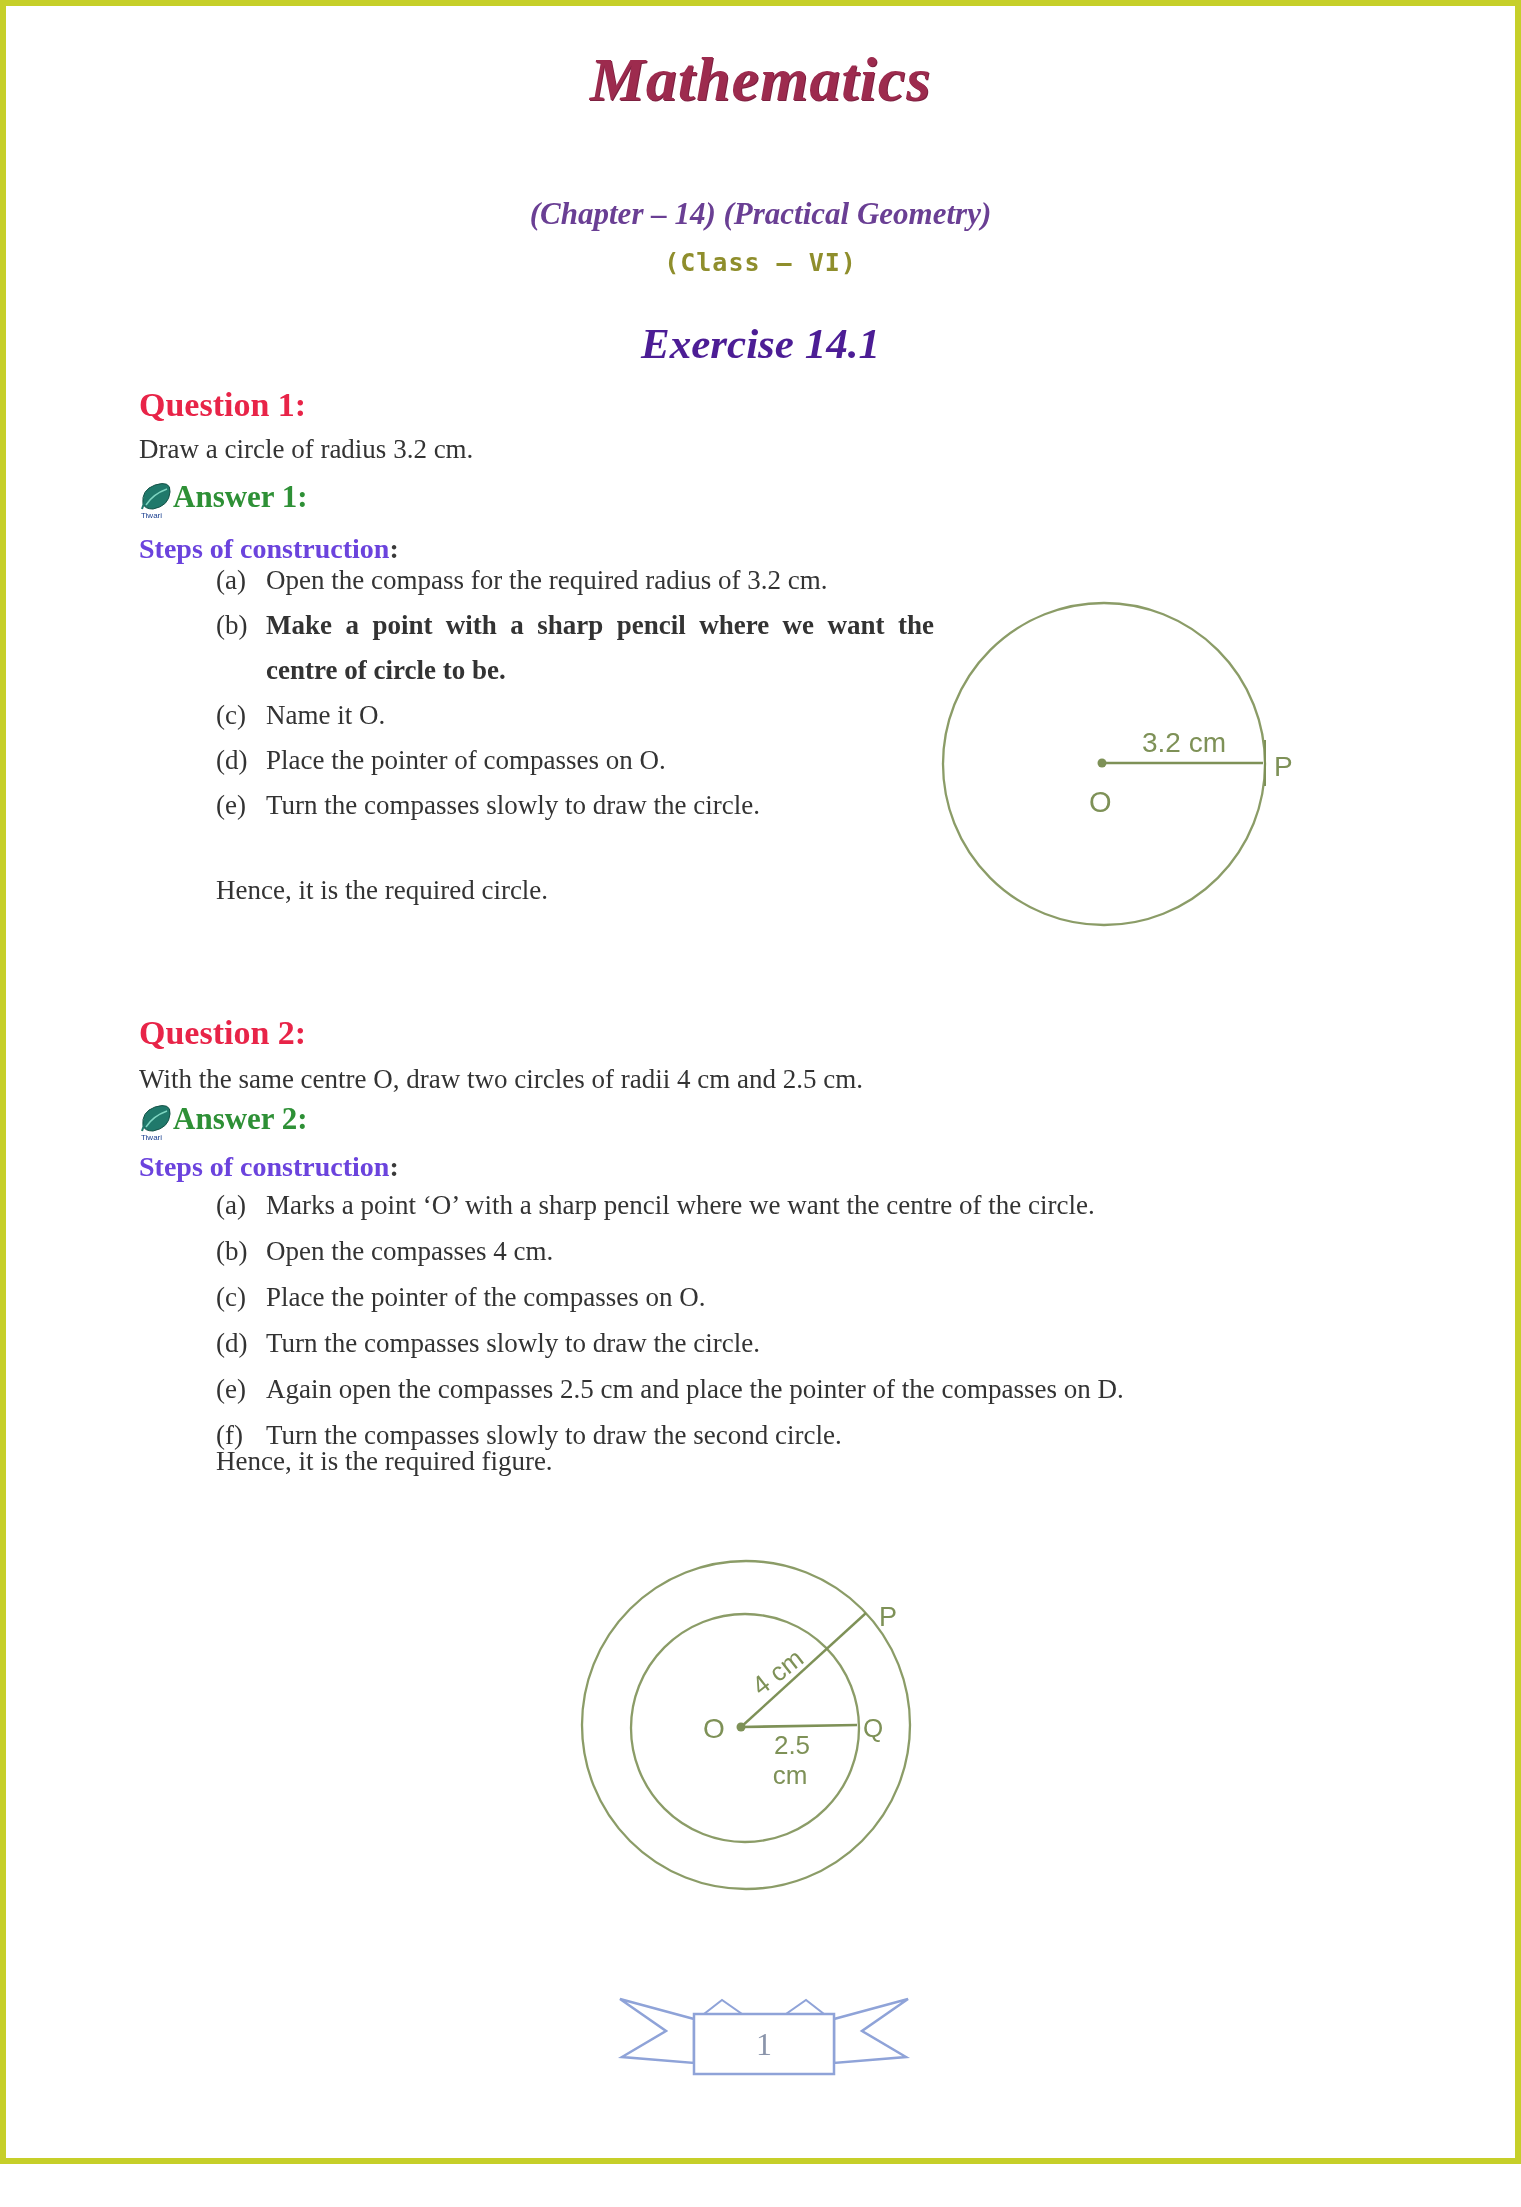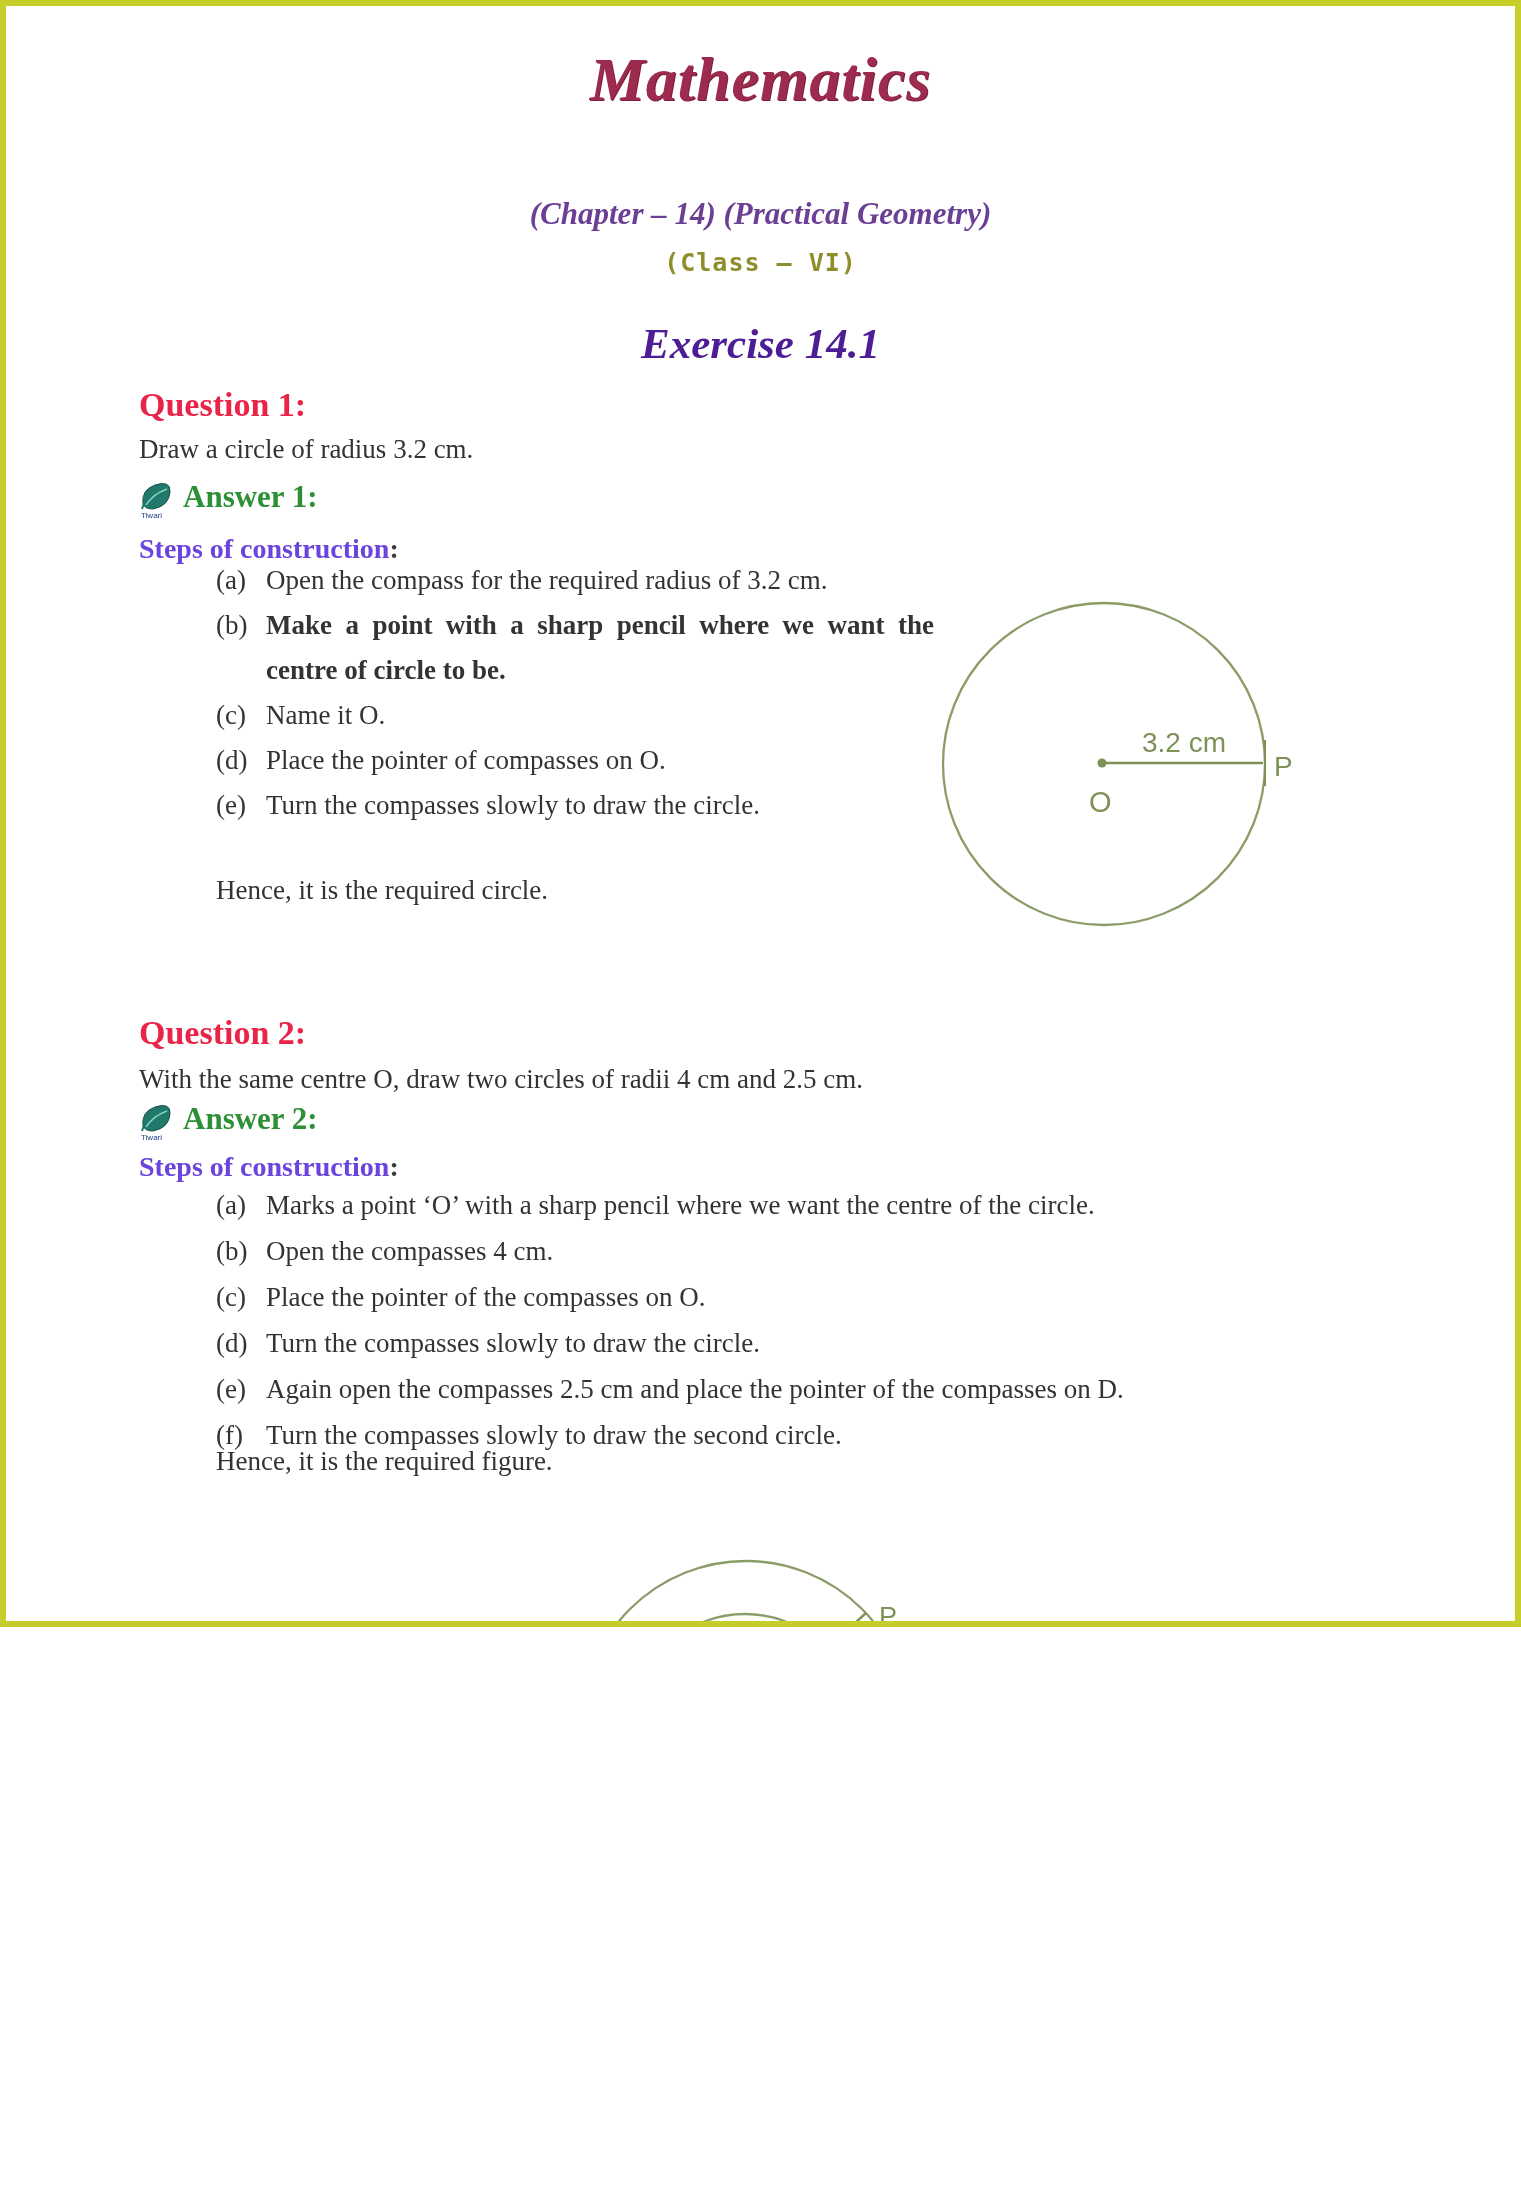--- a/index.html
+++ b/index.html
@@ -1,18 +1,18 @@
 <!DOCTYPE html>
 <html><head>
 <meta charset="utf-8">
 <style>
   html,body{margin:0;padding:0;background:#ffffff;}
   .page{
     position:relative;
-    width:1521px;height:1627px;
+    width:1521px;height:2164px;
     box-sizing:border-box;
     border:6px solid #c6cf29;
     background:#ffffff;
     font-family:"Liberation Serif","DejaVu Serif",serif;
     overflow:hidden;
   }
   .abs{position:absolute;}
   .centered{left:0;width:100%;text-align:center;}
   .doc-title{
     top:38px;
@@ -41,21 +41,21 @@
     left:133px;
     font-size:34px;font-weight:bold;
     color:#e82448;
   }
   .q-text{
     left:133px;
     font-size:27px;color:#333333;
   }
   .answer-row{
     left:133px;
-    display:flex;align-items:flex-start;gap:10px;
+    display:flex;align-items:flex-start;
   }
   .answer-heading{
     font-size:31px;font-weight:bold;
     color:#2e9036;line-height:1.1;
   }
   .logo-icon{width:34px;height:38px;flex:0 0 auto;margin-top:2px;}
   .steps-heading{
     left:133px;
     font-size:28px;font-weight:bold;
     color:#6b43dd;

